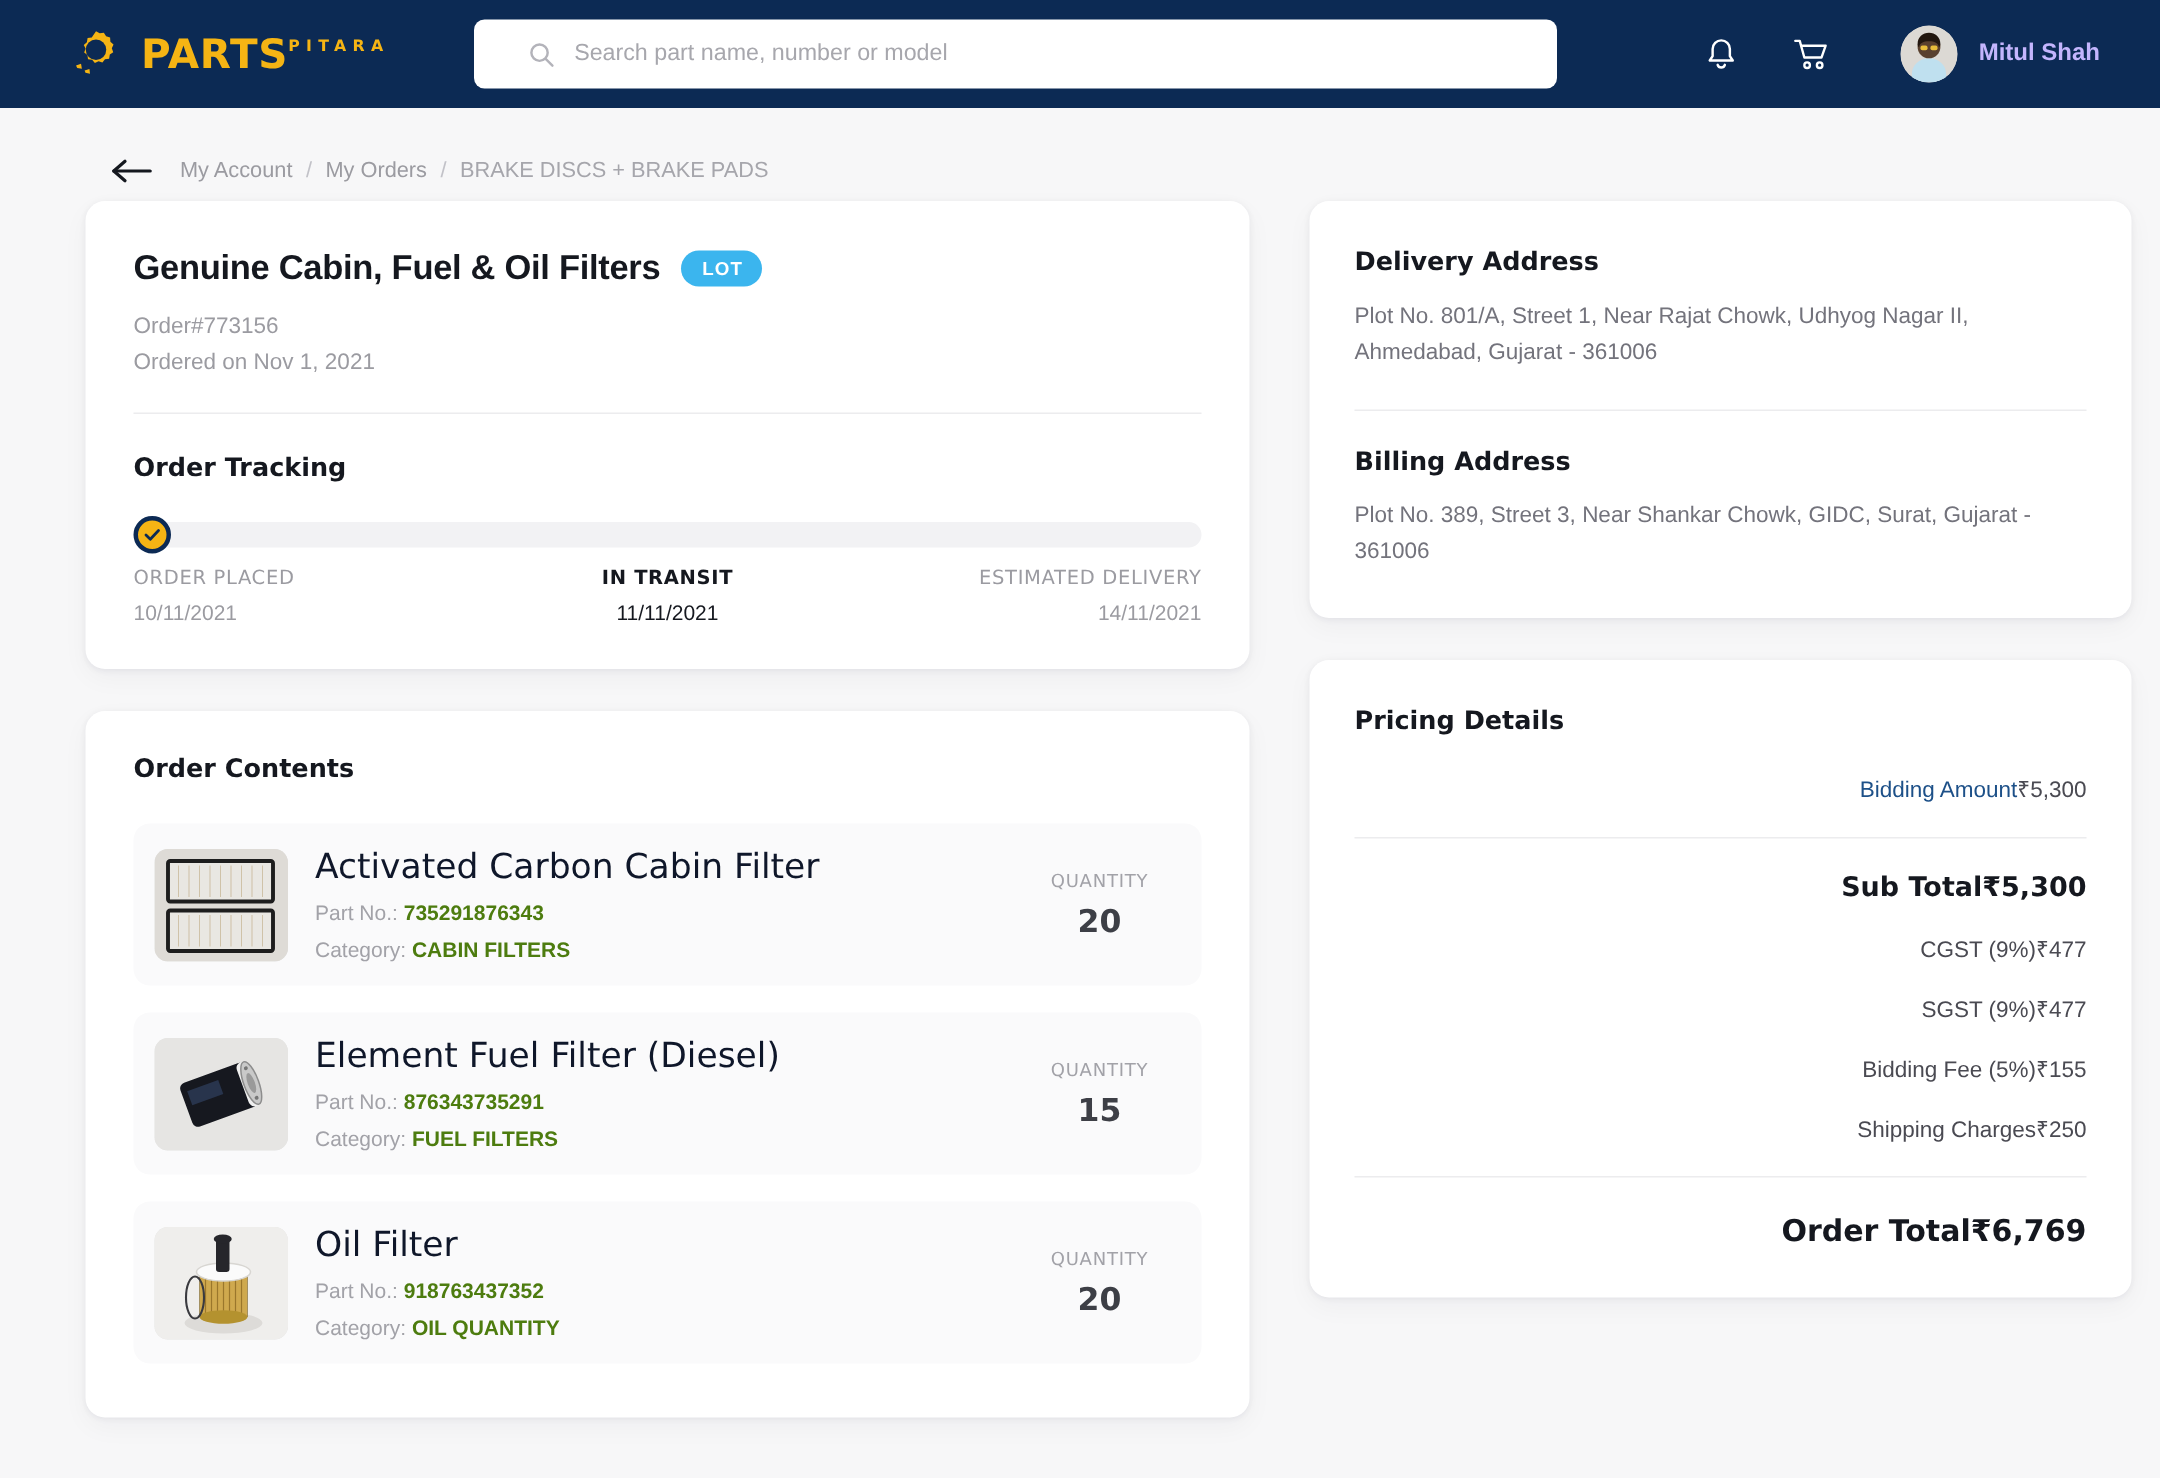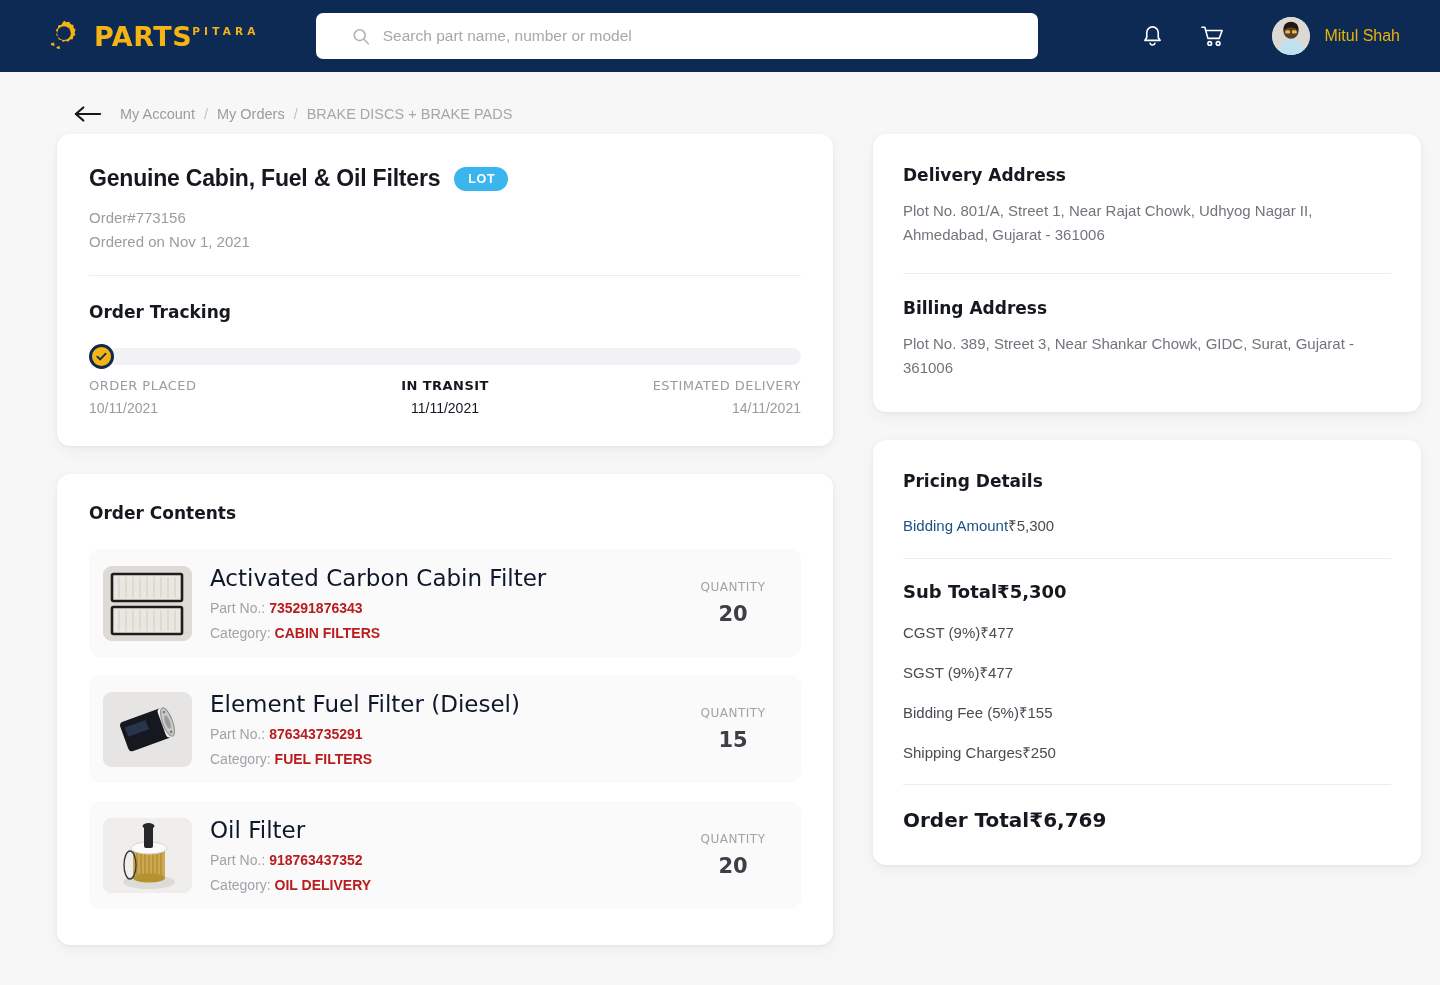--- a/index.html
+++ b/index.html
@@ -67,21 +67,21 @@
     align-items: center;
     gap: 36px;
   }
   .hicon { cursor: pointer; display: flex; align-items: center; }
   .user-chip { display: flex; align-items: center; gap: 14px; cursor: pointer; margin-left: 10px; }
   .avatar {
     width: 38px; height: 38px; border-radius: 50%;
     background: #d8d5d2;
     overflow: hidden; position: relative; flex: none;
   }
-  .user-name { color: #eab308; font-size: 16px; font-weight: 400; }
+  .user-name { color: #c4b5fd; font-size: 16px; font-weight: 700; }
 
   
   .crumb-row {
     display: flex;
     align-items: center;
     padding: 22px 0 0 74px;
     gap: 18px;
     height: 62px;
   }
   .back-arrow { cursor: pointer; display: flex; align-items: center; }
@@ -187,21 +187,21 @@
     background: #e3e3e1;
   }
   .item-info { flex: 1; }
   .item-name {
     font-size: 23px;
     font-weight: 400;
     color: #0f172a;
     font-family: "DejaVu Sans", sans-serif;
   }
   .item-line { margin-top: 9px; font-size: 14px; color: #a2a2a8; }
-  .item-line b { color: #b91c1c; font-weight: 700; }
+  .item-line b { color: #4d7c0f; font-weight: 700; }
   .qty-block { text-align: center; width: 92px; flex: none; }
   .qty-label {
     font-size: 12px;
     color: #a2a2a8;
     letter-spacing: 0.5px;
     font-family: "DejaVu Sans", sans-serif;
   }
   .qty-val {
     font-size: 21px;
     font-weight: 700;
@@ -217,21 +217,21 @@
     margin-top: 14px;
     font-size: 15px;
     line-height: 1.62;
     color: #73737c;
   }
   .addr-divider { height: 1px; background: #ececee; margin: 25px 0 24px 0; }
 
   .pricing-card { margin-top: 28px; padding: 31px 30px 33px 30px; }
   .price-row {
     display: flex;
-    justify-content: flex-start;
+    justify-content: flex-end;
     align-items: baseline;
     font-size: 15px;
   }
   .pr-bid { margin-top: 24px; }
   .pr-bid .pl { color: #1d5088; font-weight: 400; cursor: pointer; }
   .pr-bid .pv { color: #4a4a52; }
   .price-div { height: 1px; background: #ececee; margin: 23px 0 0 0; }
   .pr-sub { margin-top: 22px; }
   .pr-sub .pl, .pr-sub .pv {
     font-size: 18px; font-weight: 700; color: #15181f;
@@ -467,21 +467,21 @@
             </svg>
           </div>
           <div class="item-info">
             <div class="item-name">Oil Filter</div>
             <div class="item-line">
               <span>Part No.:</span>
               <b>918763437352</b>
             </div>
             <div class="item-line">
               <span>Category:</span>
-              <b>OIL DELIVERY</b>
+              <b>OIL QUANTITY</b>
             </div>
           </div>
           <div class="qty-block">
             <div class="qty-label">QUANTITY</div>
             <div class="qty-val">20</div>
           </div>
         </div>
 
       </div>
     </div>

